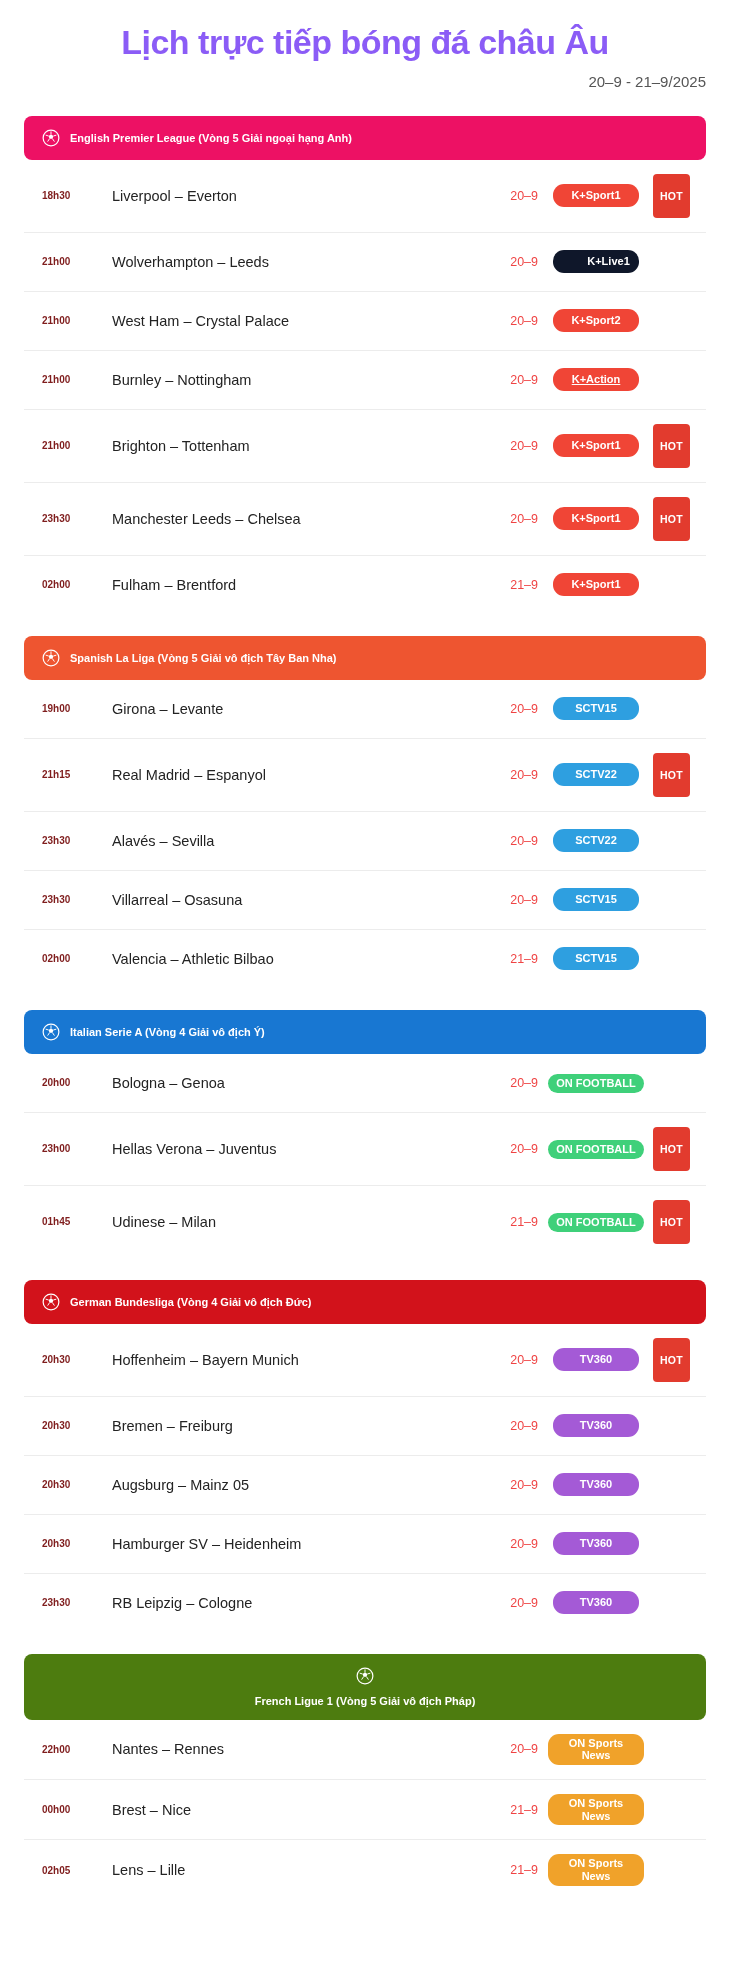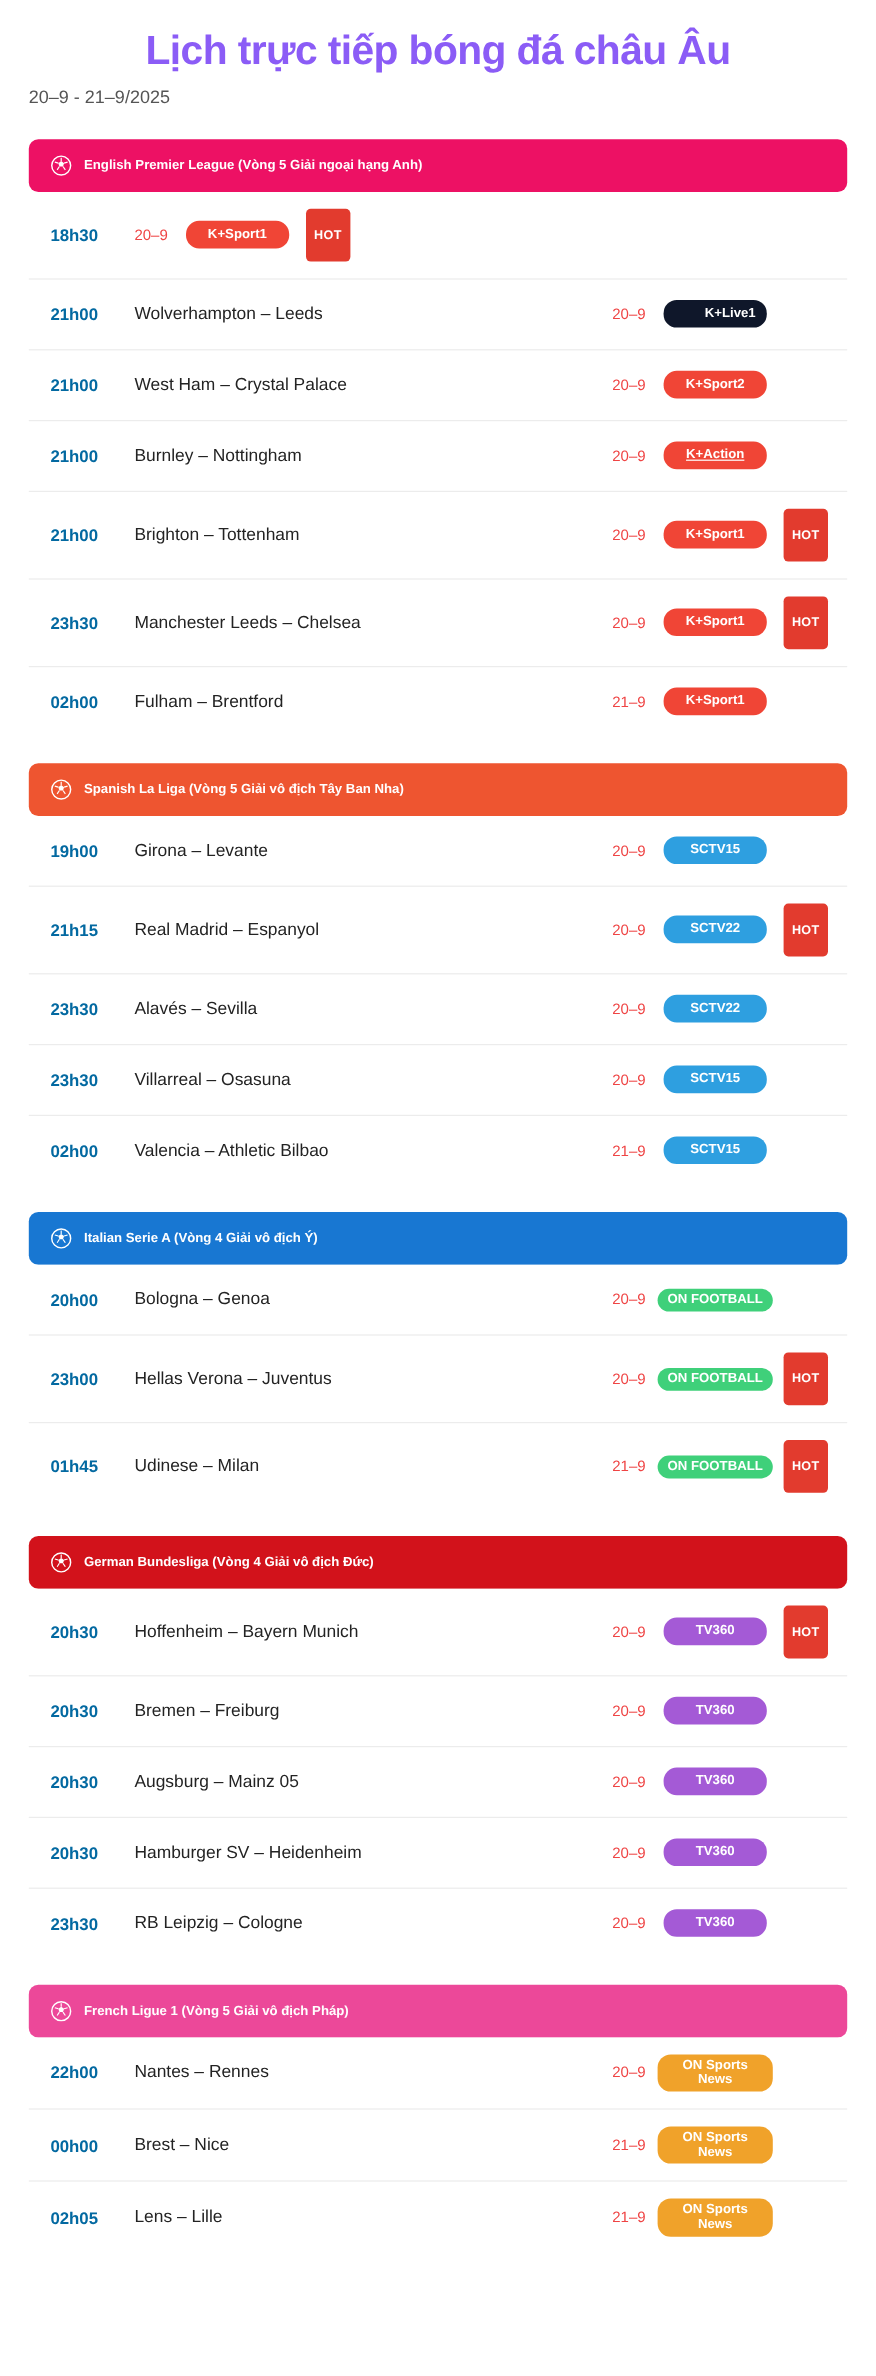--- a/index.html
+++ b/index.html
@@ -22,21 +22,21 @@
   .title {
     text-align: center;
     font-size: 34px;
     font-weight: bold;
     letter-spacing: -0.5px;
     color: #8b5cf6;
     padding-top: 22px;
     line-height: 1.2;
   }
   .subtitle {
-    text-align: left;
+    text-align: right;
     font-size: 15px;
     color: #555555;
     margin-top: 10px;
     margin-bottom: 26px;
   }
   .league {
     margin-bottom: 22px;
   }
   .league-header {
     display: flex;
@@ -64,23 +64,23 @@
     padding: 14px 10px 14px 10px;
     border-bottom: 1px solid #ececec;
     min-height: 30px;
   }
   .match-row:last-child {
     border-bottom: none;
   }
   .m-time {
     width: 78px;
     flex: 0 0 78px;
-    font-size: 14px;
-    font-weight: bold;
-    color: #0369a1;
+    font-size: 10px;
+    font-weight: bold;
+    color: #7f1d1d;
     padding-left: 8px;
     box-sizing: border-box;
   }
   .m-teams {
     flex: 1 1 auto;
     font-size: 14.5px;
     color: #232323;
   }
   .m-date {
     flex: 0 0 auto;
@@ -147,20 +147,21 @@
               <line x1="14" y1="13" x2="16.6" y2="16.8" stroke="#ffffff" stroke-width="1.3"></line>
               <line x1="10" y1="13" x2="7.5" y2="16.8" stroke="#ffffff" stroke-width="1.3"></line>
               <line x1="8.8" y1="9.3" x2="4.9" y2="8.2" stroke="#ffffff" stroke-width="1.3"></line>
             </svg>
           </span>
           <span>English Premier League (Vòng 5 Giải ngoại hạng Anh)</span>
         </div>
         <div class="matches">
           <div class="match-row">
             <div class="m-time">18h30</div>
+            <div class="m-teams">Liverpool – Everton</div>
             <div class="m-date">20–9</div>
             <div class="m-channel"><span class="chan" style="background: rgb(240, 69, 54);">K+Sport1</span></div>
             <div class="m-hot"><span class="hot-badge">HOT</span></div>
           </div>
           <div class="match-row">
             <div class="m-time">21h00</div>
             <div class="m-teams">Wolverhampton – Leeds</div>
             <div class="m-date">20–9</div>
             <div class="m-channel"><span class="chan" style="background: #0f172a; padding-left: 33px;">K+Live1</span></div>
             <div class="m-hot"></div>
@@ -341,21 +342,21 @@
           <div class="match-row">
             <div class="m-time">23h30</div>
             <div class="m-teams">RB Leipzig – Cologne</div>
             <div class="m-date">20–9</div>
             <div class="m-channel"><span class="chan" style="background: rgb(164, 90, 214);">TV360</span></div>
             <div class="m-hot"></div>
           </div>
         </div>
       </div>
       <div class="league">
-        <div class="league-header" style="background: #ec4899;">
+        <div class="league-header" style="background: #4d7c0f; flex-direction: column;">
           <span class="ball-icon">
             <svg viewBox="0 0 24 24" width="18" height="18" aria-hidden="true">
               <circle cx="12" cy="12" r="10.5" fill="none" stroke="#ffffff" stroke-width="1.6"></circle>
               <polygon points="12,7 15.2,9.3 14,13 10,13 8.8,9.3" fill="#ffffff"></polygon>
               <line x1="12" y1="7" x2="12" y2="3.2" stroke="#ffffff" stroke-width="1.3"></line>
               <line x1="15.2" y1="9.3" x2="19.1" y2="8.2" stroke="#ffffff" stroke-width="1.3"></line>
               <line x1="14" y1="13" x2="16.6" y2="16.8" stroke="#ffffff" stroke-width="1.3"></line>
               <line x1="10" y1="13" x2="7.5" y2="16.8" stroke="#ffffff" stroke-width="1.3"></line>
               <line x1="8.8" y1="9.3" x2="4.9" y2="8.2" stroke="#ffffff" stroke-width="1.3"></line>
             </svg>

